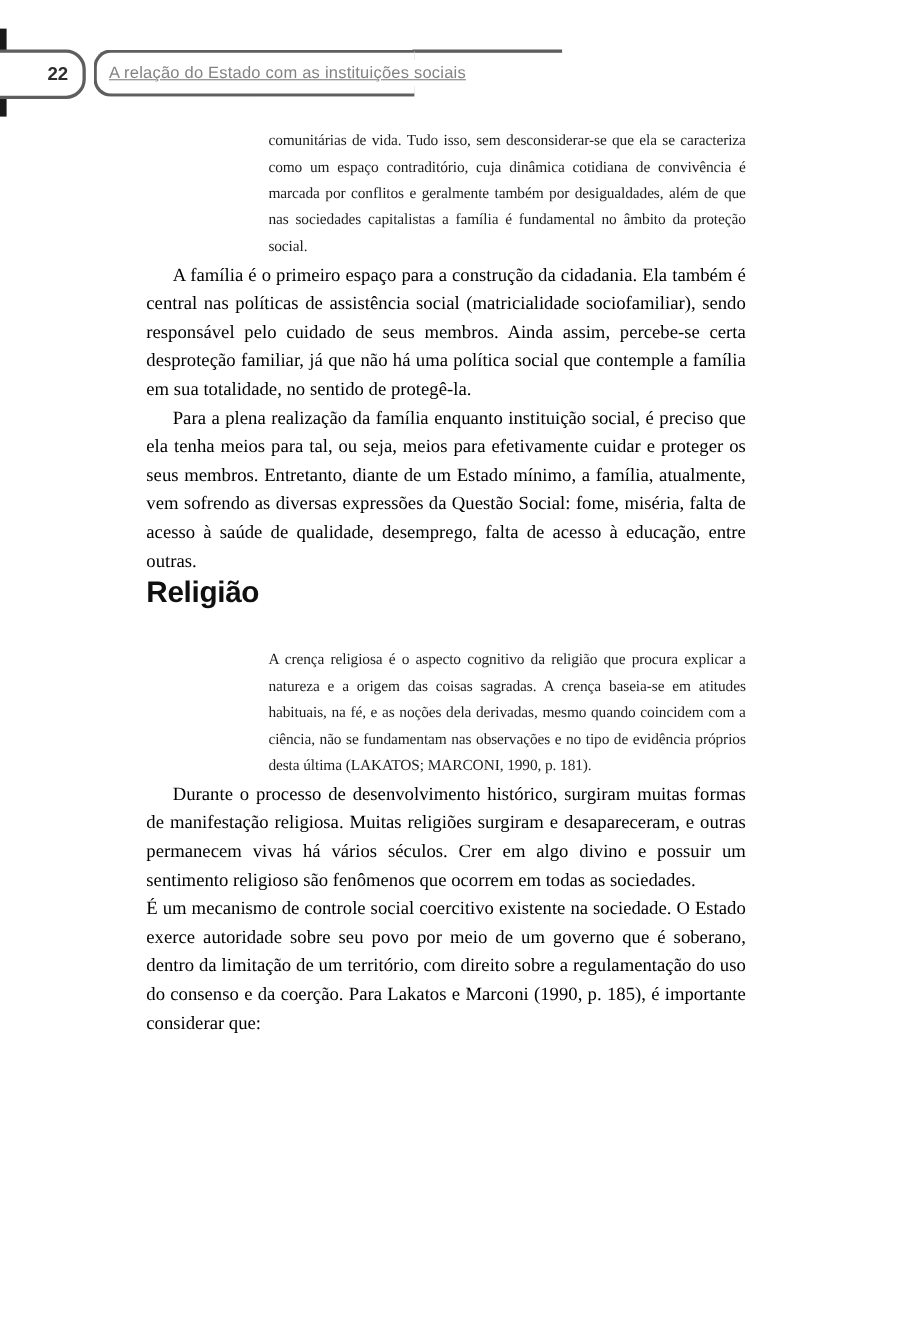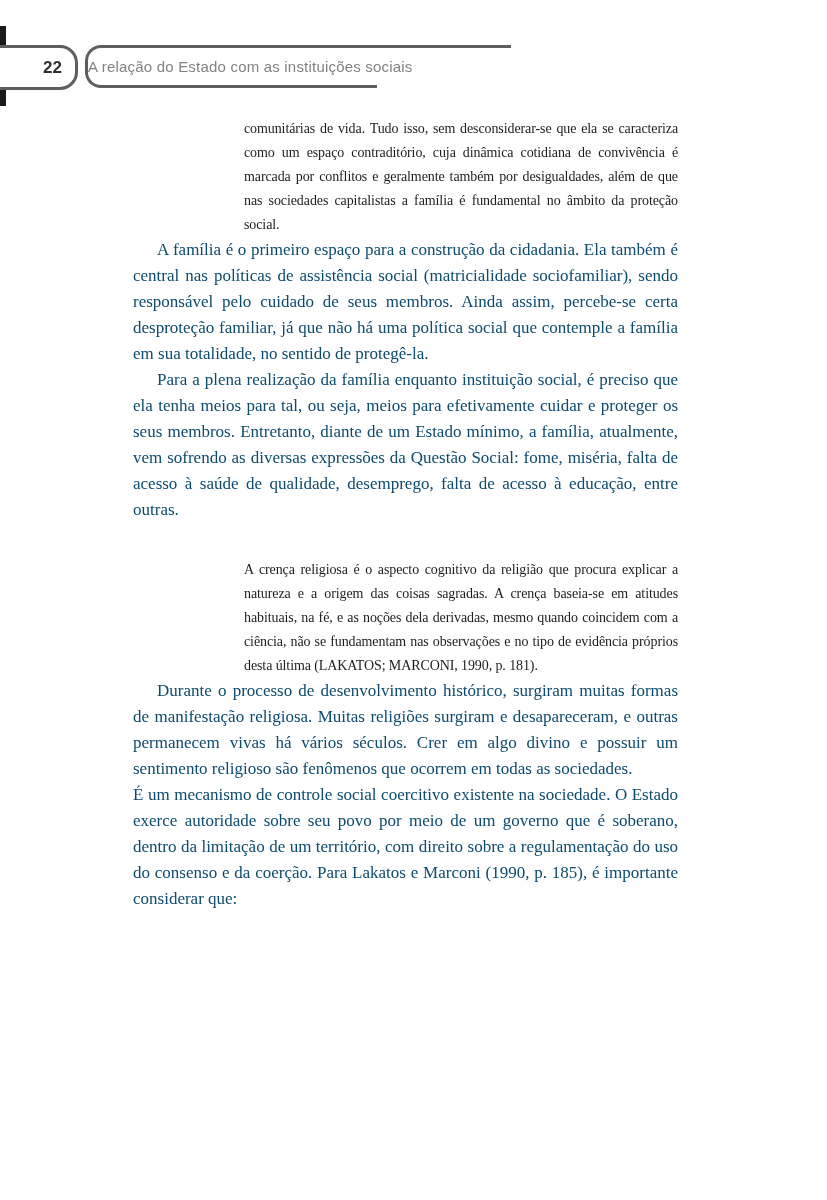--- a/index.html
+++ b/index.html
@@ -50,28 +50,29 @@
     left: 85px;
     top: 45px;
     width: 292px;
     height: 43px;
     box-sizing: border-box;
     border: 3px solid #5e5e5e;
     border-right: none;
     border-radius: 16px 0 0 16px;
     display: flex;
     align-items: center;
-    padding-left: 0;
+    padding-left: 11px;
     font-family: "Liberation Sans", sans-serif;
     font-size: 15px;
     letter-spacing: 0.2px;
     color: #828282;
     white-space: nowrap;
     z-index: 2;
     background: #fff;
+    text-decoration: underline;
   }
   .header-rule-extension {
     position: absolute;
     left: 375px;
     top: 45px;
     width: 136px;
     height: 3px;
     background: #5e5e5e;
     z-index: 1;
   }
@@ -91,21 +92,21 @@
     line-height: 24px;
     letter-spacing: -0.1px;
     color: #1c1c1c;
   }
   p.body-par {
     margin: 0 114px 0 133px;
     padding: 0;
     text-align: justify;
     font-size: 17px;
     line-height: 26px;
-    color: #0c4a6e;
+    color: #000000;
   }
   p.body-par.indent {
     text-indent: 24px;
   }
   h2.section-heading {
     margin: 0 114px 0 133px;
     padding: 0;
     font-family: "Liberation Sans", sans-serif;
     font-size: 27px;
     line-height: 31px;
@@ -138,20 +139,21 @@
   <div class="header-rule-extension"></div>
 </header>
 
 <main>
   <blockquote class="mt-quote1">comunitárias de vida. Tudo isso, sem desconsiderar-se que ela se caracteriza como um espaço contraditório, cuja dinâmica cotidiana de convivência é marcada por conflitos e geralmente também por desigualdades, além de que nas sociedades capitalistas a família é fundamental no âmbito da proteção social.</blockquote>
 
   <p class="body-par indent mt-para1">A família é o primeiro espaço para a construção da cidadania. Ela também é central nas políticas de assistência social (matricialidade sociofamiliar), sendo responsável pelo cuidado de seus membros. Ainda assim, percebe-se certa desproteção familiar, já que não há uma política social que contemple a família em sua totalidade, no sentido de protegê-la.</p>
 
   <p class="body-par indent mt-para2">Para a plena realização da família enquanto instituição social, é preciso que ela tenha meios para tal, ou seja, meios para efetivamente cuidar e proteger os seus membros. Entretanto, diante de um Estado mínimo, a família, atualmente, vem sofrendo as diversas expressões da Questão Social: fome, miséria, falta de acesso à saúde de qualidade, desemprego, falta de acesso à educação, entre outras.</p>
 
+  <h2 class="section-heading mt-hrelig">Religião</h2>
 
 
   <blockquote class="mt-quote2">A crença religiosa é o aspecto cognitivo da religião que procura explicar a natureza e a origem das coisas sagradas. A crença baseia-se em atitudes habituais, na fé, e as noções dela derivadas, mesmo quando coincidem com a ciência, não se fundamentam nas observações e no tipo de evidência próprios desta última (LAKATOS; MARCONI, 1990, p. 181).</blockquote>
 
   <p class="body-par indent mt-para4">Durante o processo de desenvolvimento histórico, surgiram muitas formas de manifestação religiosa. Muitas religiões surgiram e desapareceram, e outras permanecem vivas há vários séculos. Crer em algo divino e possuir um sentimento religioso são fenômenos que ocorrem em todas as sociedades.</p>
 
 
   <p class="body-par mt-para5">É um mecanismo de controle social coercitivo existente na sociedade. O Estado exerce autoridade sobre seu povo por meio de um governo que é soberano, dentro da limitação de um território, com direito sobre a regulamentação do uso do consenso e da coerção. Para Lakatos e Marconi (1990, p. 185), é importante considerar que:</p>
 </main>
 

